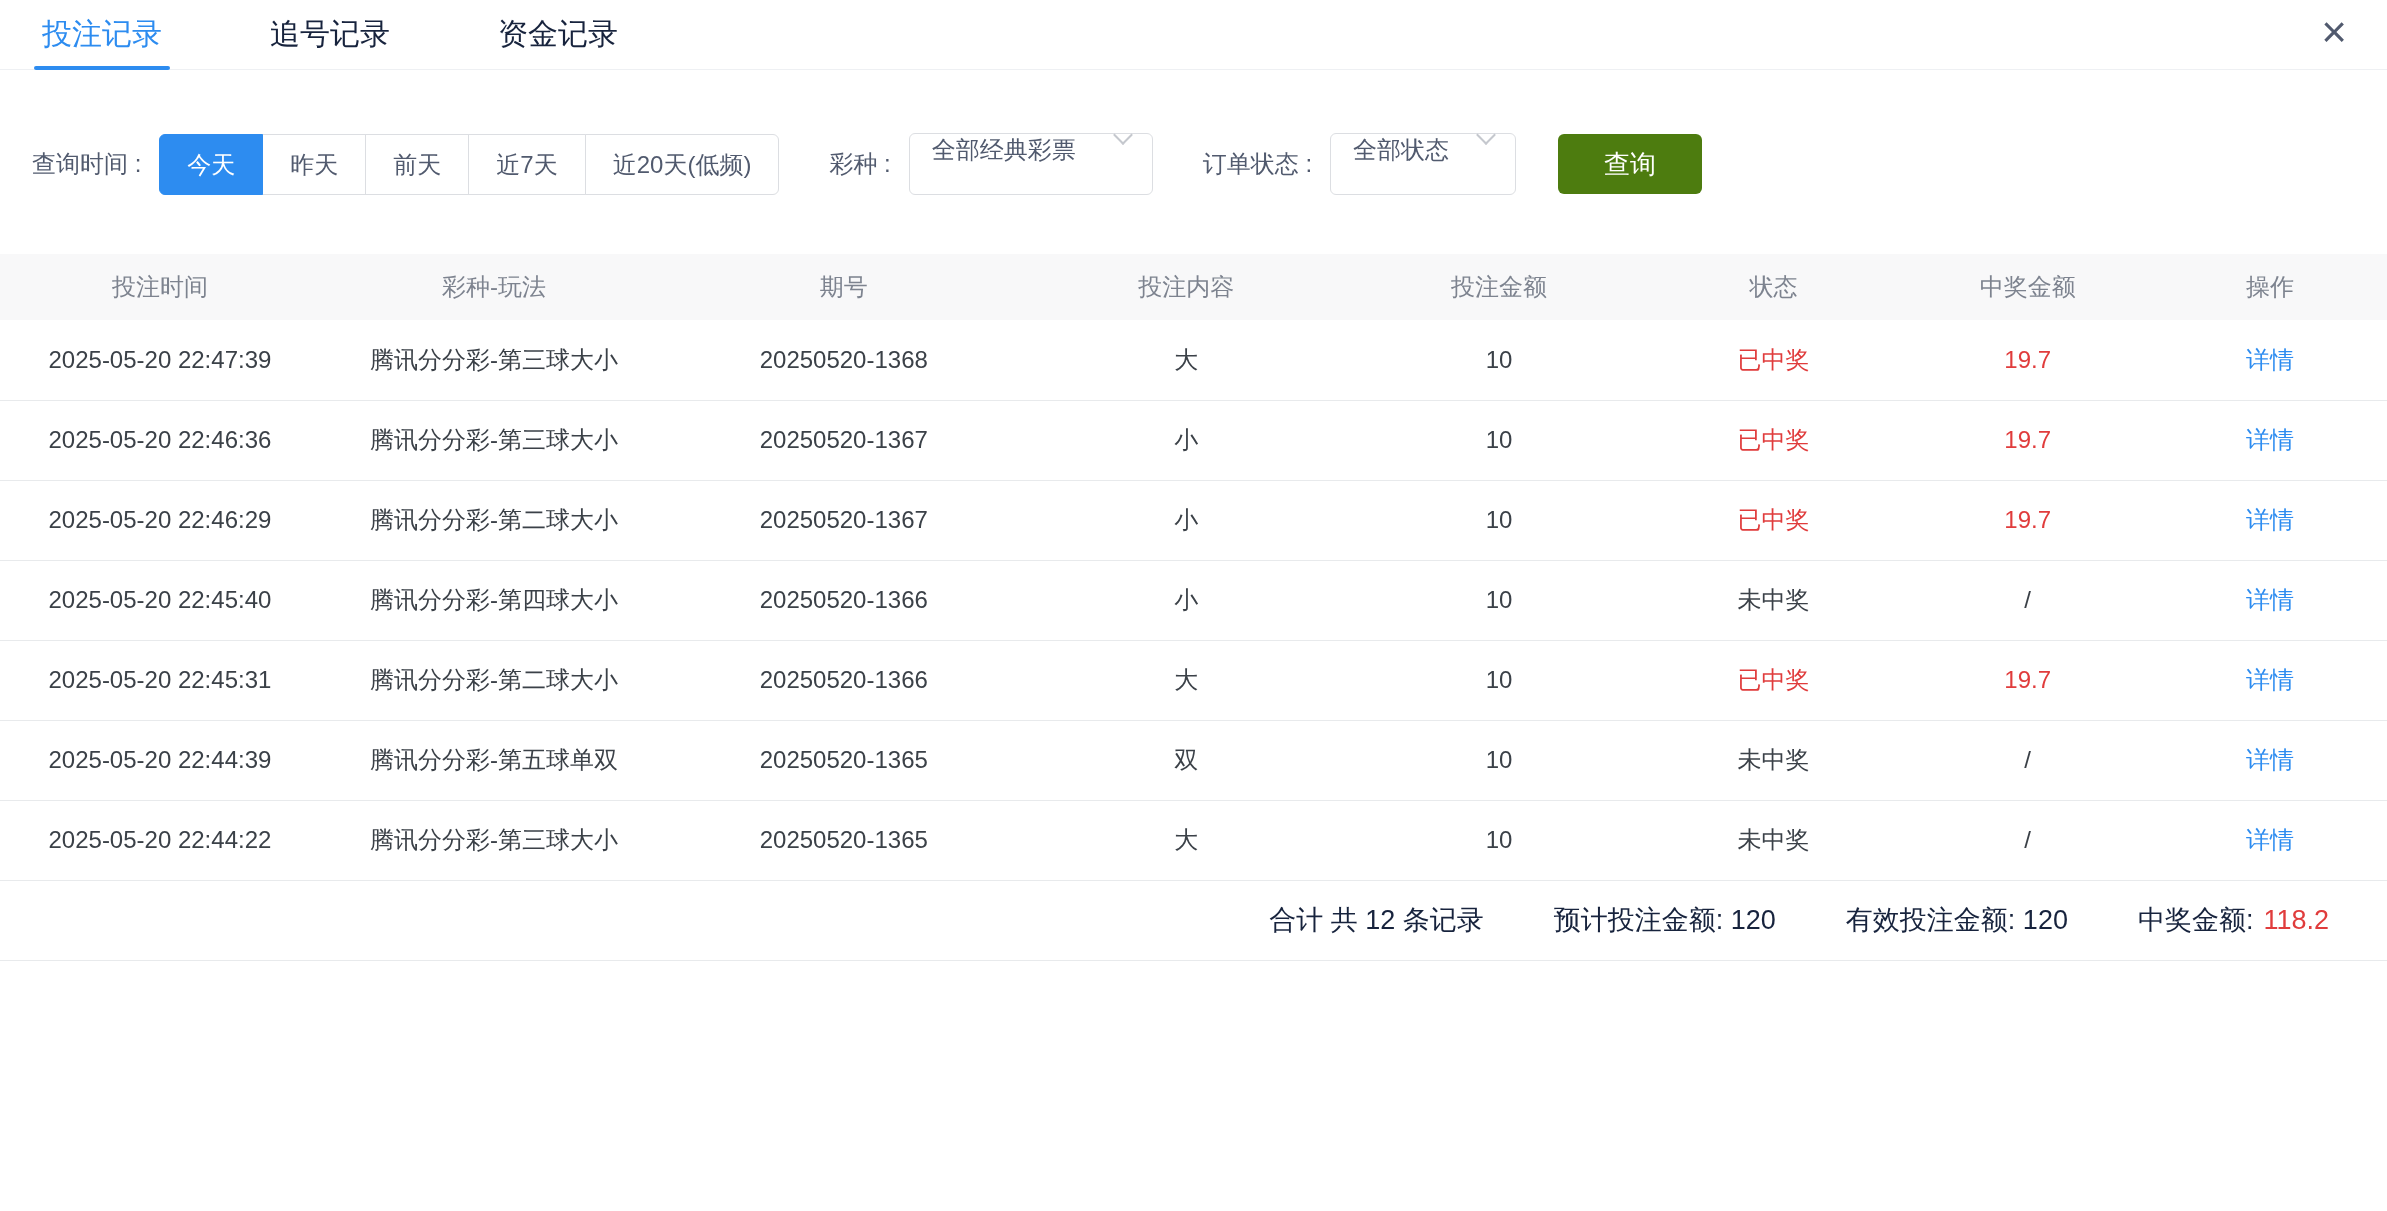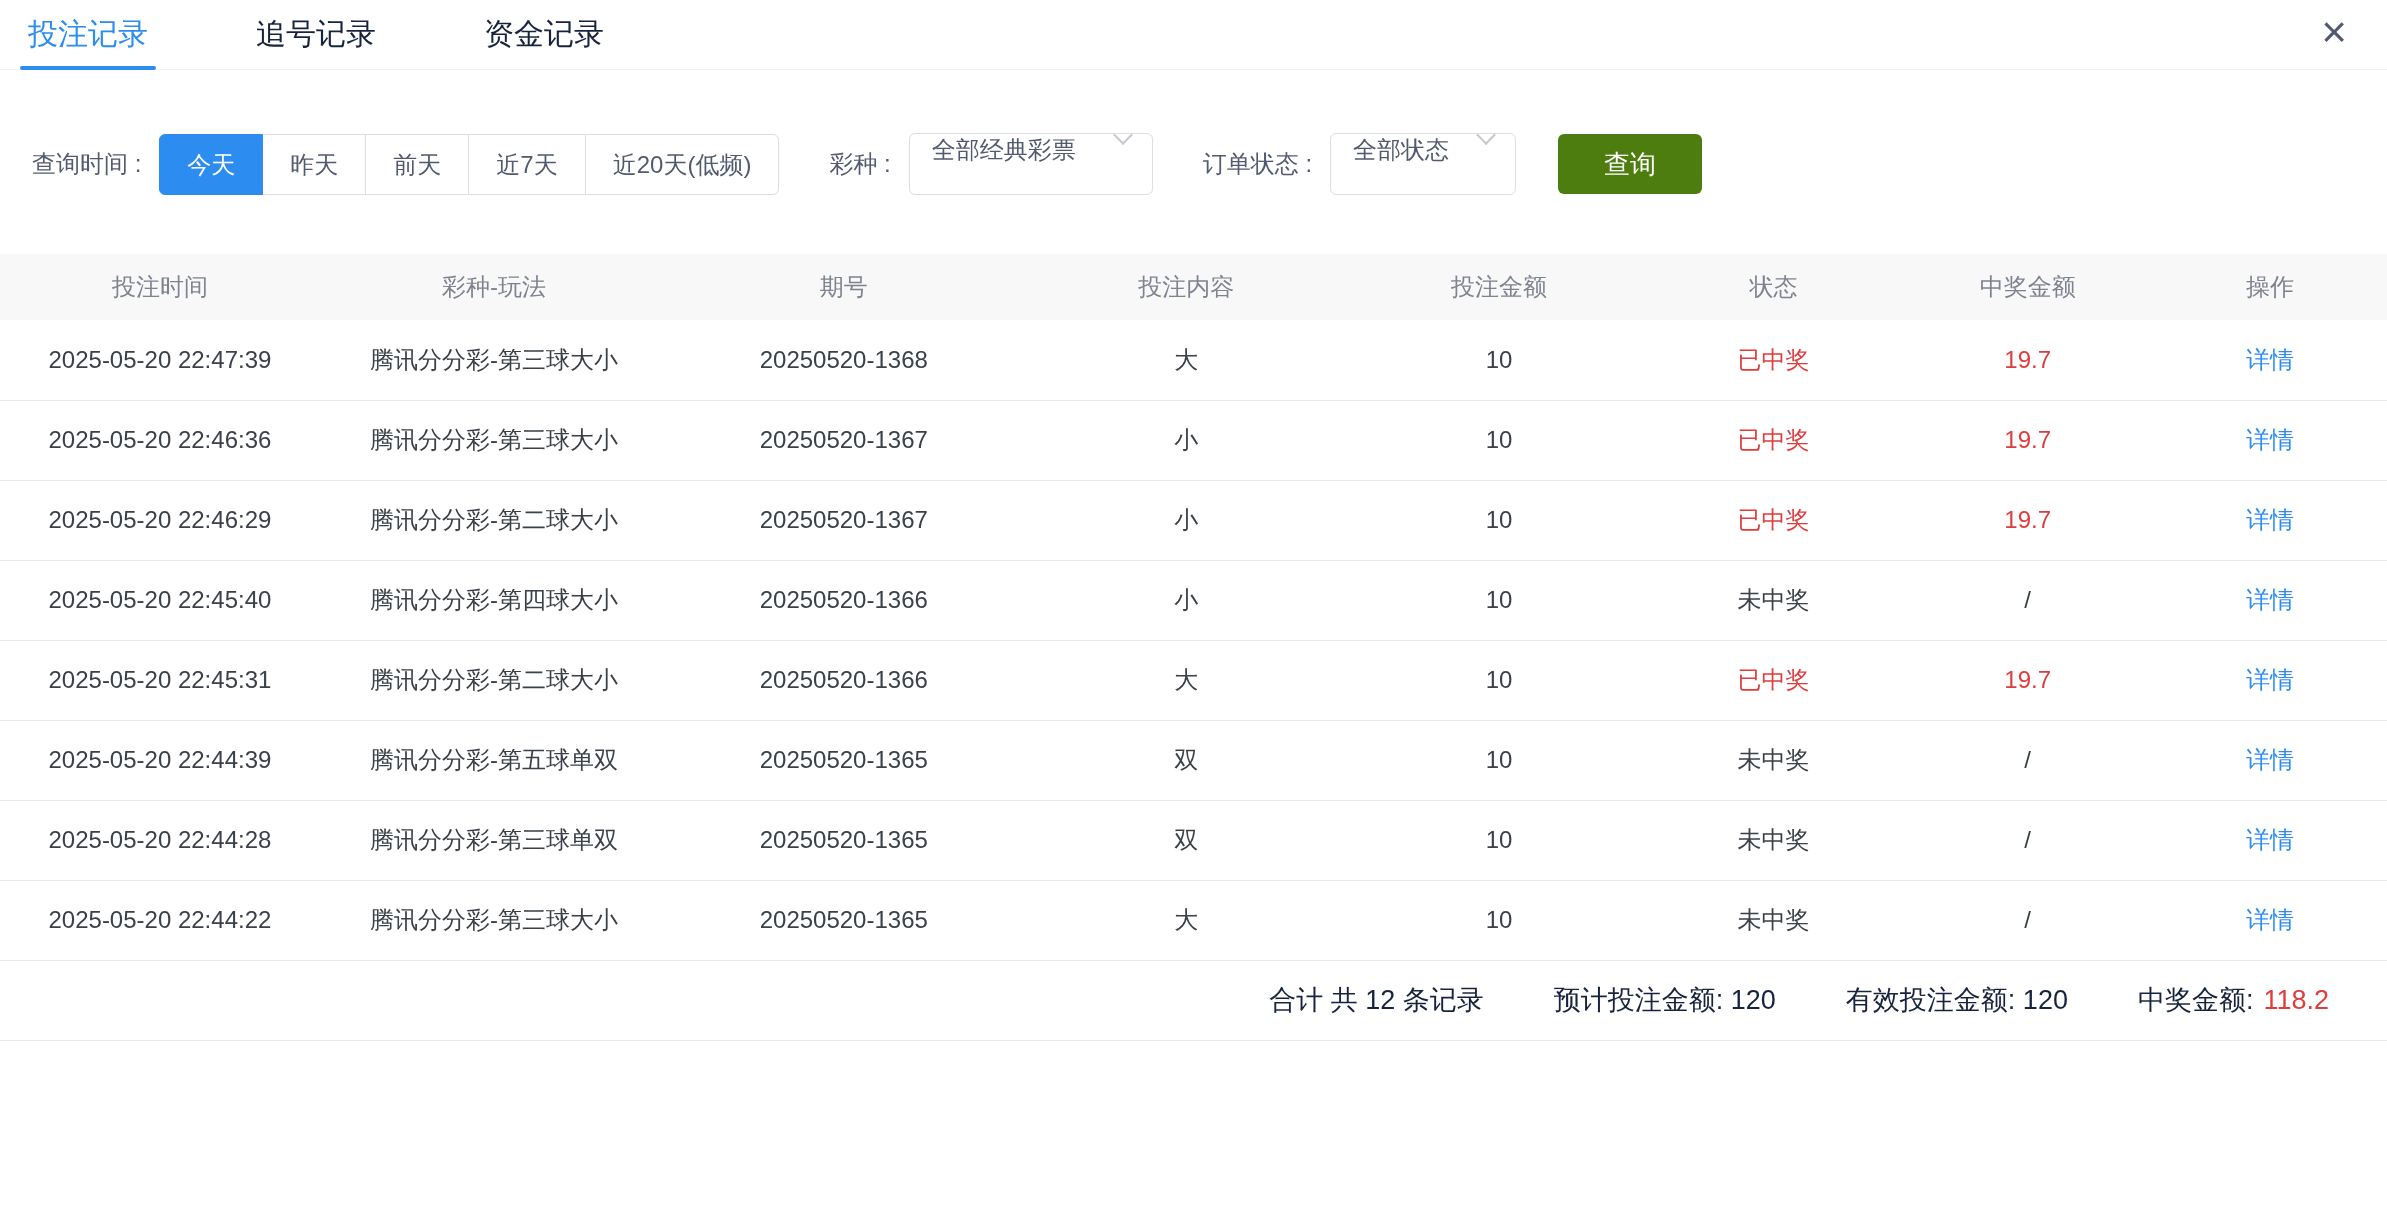--- a/index.html
+++ b/index.html
@@ -1,21 +1,21 @@
 <!DOCTYPE html>
 <html><head>
 <meta charset="utf-8">
 <style>
   * { margin:0; padding:0; box-sizing:border-box; }
   html,body { background:#fff; }
   body { font-family:"Liberation Sans","DejaVu Sans",sans-serif; color:#3b4148; }
   .panel { position:relative; width:2387px; height:1211px; background:#fff; overflow:hidden; }
 
   
-  .tabbar { position:relative; height:70px; border-bottom:1px solid #eef0f3; padding-left:20px; display:flex; align-items:stretch; }
+  .tabbar { position:relative; height:70px; border-bottom:1px solid #eef0f3; padding-left:34px; display:flex; align-items:stretch; }
   .tab { position:relative; display:flex; align-items:center; margin-right:92px; padding:0 8px; font-size:30px; color:#17233d; cursor:pointer; }
   .tab.active { color:#2d8cf0; }
   .tab.active::after { content:""; position:absolute; left:0; right:0; bottom:-1px; height:4px; background:#2d8cf0; border-radius:2px; }
   .close { position:absolute; top:6px; right:40px; font-size:44px; line-height:1.2; color:#515a6e; cursor:pointer; font-weight:300; }
 
   
   .filters { display:flex; align-items:center; margin-top:62px; padding-left:32px; height:64px; }
   .flabel { font-size:24px; color:#515a6e; margin-right:18px; white-space:nowrap; }
   .btn-group { display:flex; }
   .tbtn { height:61px; line-height:60px; padding:0 27px; font-size:24px; color:#515a6e; background:#fff; border:1px solid #dcdee2; margin-left:-1px; cursor:pointer; white-space:nowrap; position:relative; }
@@ -155,30 +155,20 @@
           <td>2025-05-20 22:44:39</td>
           <td>腾讯分分彩-第五球单双</td>
           <td>20250520-1365</td>
           <td>双</td>
           <td>10</td>
           <td>未中奖</td>
           <td>/</td>
           <td><a class="link">详情</a></td>
         </tr>
         <tr>
-          <td>2025-05-20 22:44:28</td>
-          <td>腾讯分分彩-第三球单双</td>
-          <td>20250520-1365</td>
-          <td>双</td>
-          <td>10</td>
-          <td>未中奖</td>
-          <td>/</td>
-          <td><a class="link">详情</a></td>
-        </tr>
-        <tr>
           <td>2025-05-20 22:44:22</td>
           <td>腾讯分分彩-第三球大小</td>
           <td>20250520-1365</td>
           <td>大</td>
           <td>10</td>
           <td>未中奖</td>
           <td>/</td>
           <td><a class="link">详情</a></td>
         </tr>
       </tbody>

